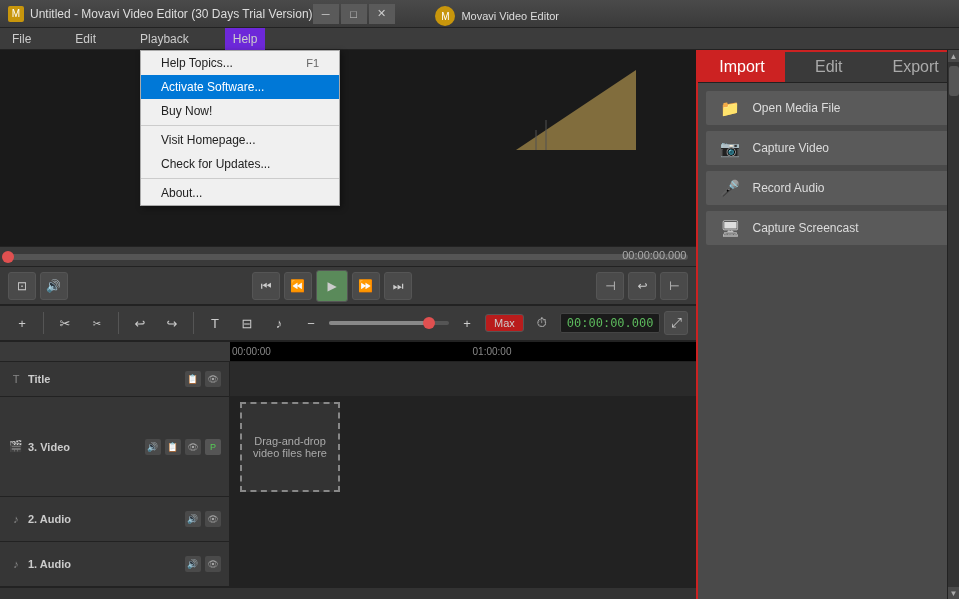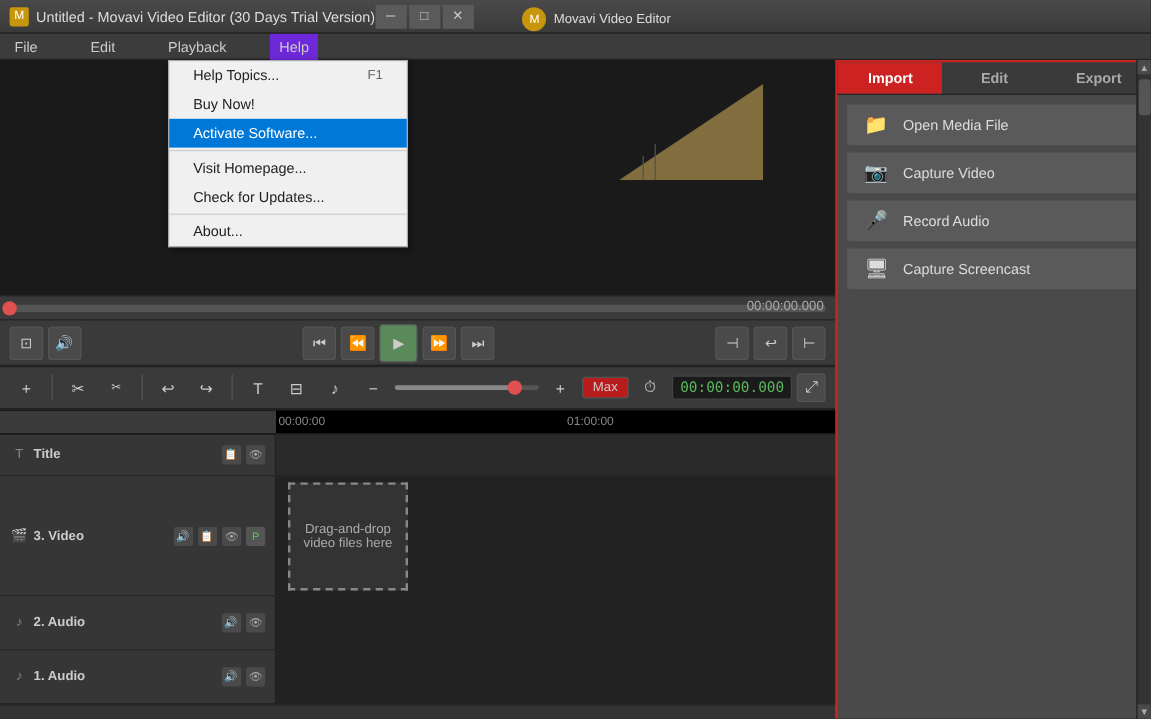--- a/index.html
+++ b/index.html
@@ -316,23 +316,22 @@
     #right-tabs {
       display: flex;
       background: #3a3a3a;
       border-bottom: 1px solid #222;
     }
     .right-tab {
       flex: 1;
       padding: 6px 0;
       text-align: center;
       cursor: pointer;
-      font-size: 12px;
+      font-size: 16px;
       color: #aaa;
-      font-weight: bold;
     }
     .right-tab.active {
       background: #cc2222;
       color: white;
     }
 
     #import-panel {
       flex: 1;
       padding: 8px;
       display: flex;
@@ -434,25 +433,25 @@
   <div class="menu-item">Edit</div>
   <div class="menu-item">Playback</div>
   <div class="menu-item active">Help</div>
 </div>
 
 <div id="help-dropdown">
   <div class="dropdown-item">
     <span>Help Topics...</span>
     <span class="dropdown-shortcut">F1</span>
   </div>
+  <div class="dropdown-item highlighted">
+    <span>Activate Software...</span>
+  </div>
   <div class="dropdown-item">
     <span>Buy Now!</span>
-  </div>
-  <div class="dropdown-item highlighted">
-    <span>Activate Software...</span>
   </div>
   <div class="dropdown-separator"></div>
   <div class="dropdown-item">
     <span>Visit Homepage...</span>
   </div>
   <div class="dropdown-item">
     <span>Check for Updates...</span>
   </div>
   <div class="dropdown-separator"></div>
   <div class="dropdown-item">

